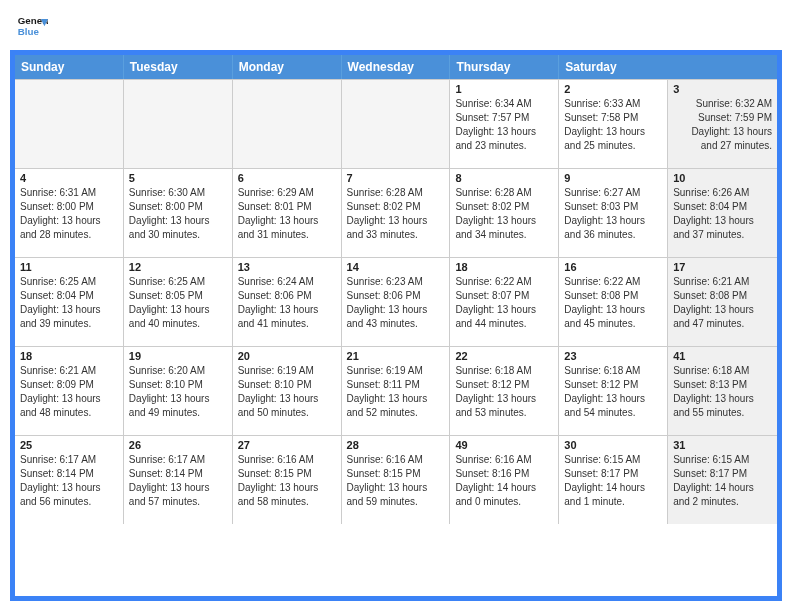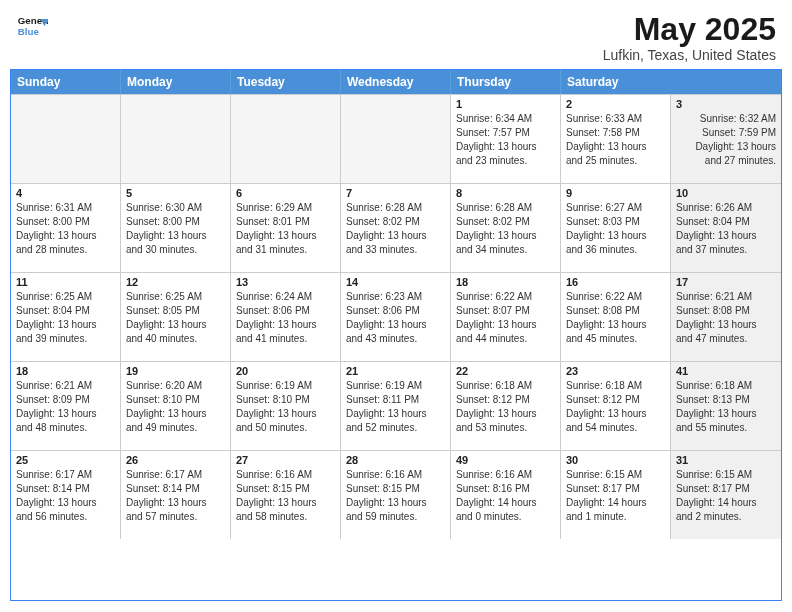--- a/index.html
+++ b/index.html
@@ -41,21 +41,21 @@
       color: #1a1a1a;
       line-height: 1.1;
     }
     .location {
       font-size: 14px;
       color: #444;
     }
     .calendar {
       flex: 1;
       margin: 0 10px 11px 10px;
-      border: 1px solid #3b82f6;
+      border: 5px solid #3b82f6;
     }
     .cal-header-row {
       display: grid;
       grid-template-columns: repeat(7, 1fr);
       background: #4a90d9;
     }
     .cal-header-cell {
       color: #fff;
       font-size: 12px;
       font-weight: bold;
@@ -105,31 +105,27 @@
   <div class="header">
     <div class="logo">
       <svg class="logo-icon" viewBox="0 0 36 36">
         <rect x="0" y="0" width="36" height="36" fill="white"></rect>
         <text x="2" y="14" font-size="11" font-weight="bold" fill="#1a1a1a" font-family="Arial">General</text>
         <text x="2" y="26" font-size="11" font-weight="bold" fill="#4a90d9" font-family="Arial">Blue</text>
         <polygon points="28,8 36,8 32,16" fill="#4a90d9"></polygon>
       </svg>
 
     </div>
-    <div class="title-block">
-      <div class="month-title">May 2025</div>
-      <div class="location">Lufkin, Texas, United States</div>
-    </div>
   </div>
 
   <div class="calendar">
     <div class="cal-header-row">
     <div class="cal-header-cell">Sunday</div>
+        <div class="cal-header-cell">Tuesday</div>
         <div class="cal-header-cell">Monday</div>
-        <div class="cal-header-cell">Tuesday</div>
         <div class="cal-header-cell">Wednesday</div>
         <div class="cal-header-cell">Thursday</div>
         <div class="cal-header-cell">Saturday</div>
       </div>
     <div class="cal-body">
     <div class="cal-row">
           <div class="cal-cell empty"></div>
           <div class="cal-cell empty"></div>
           <div class="cal-cell empty"></div>
           <div class="cal-cell empty"></div>

